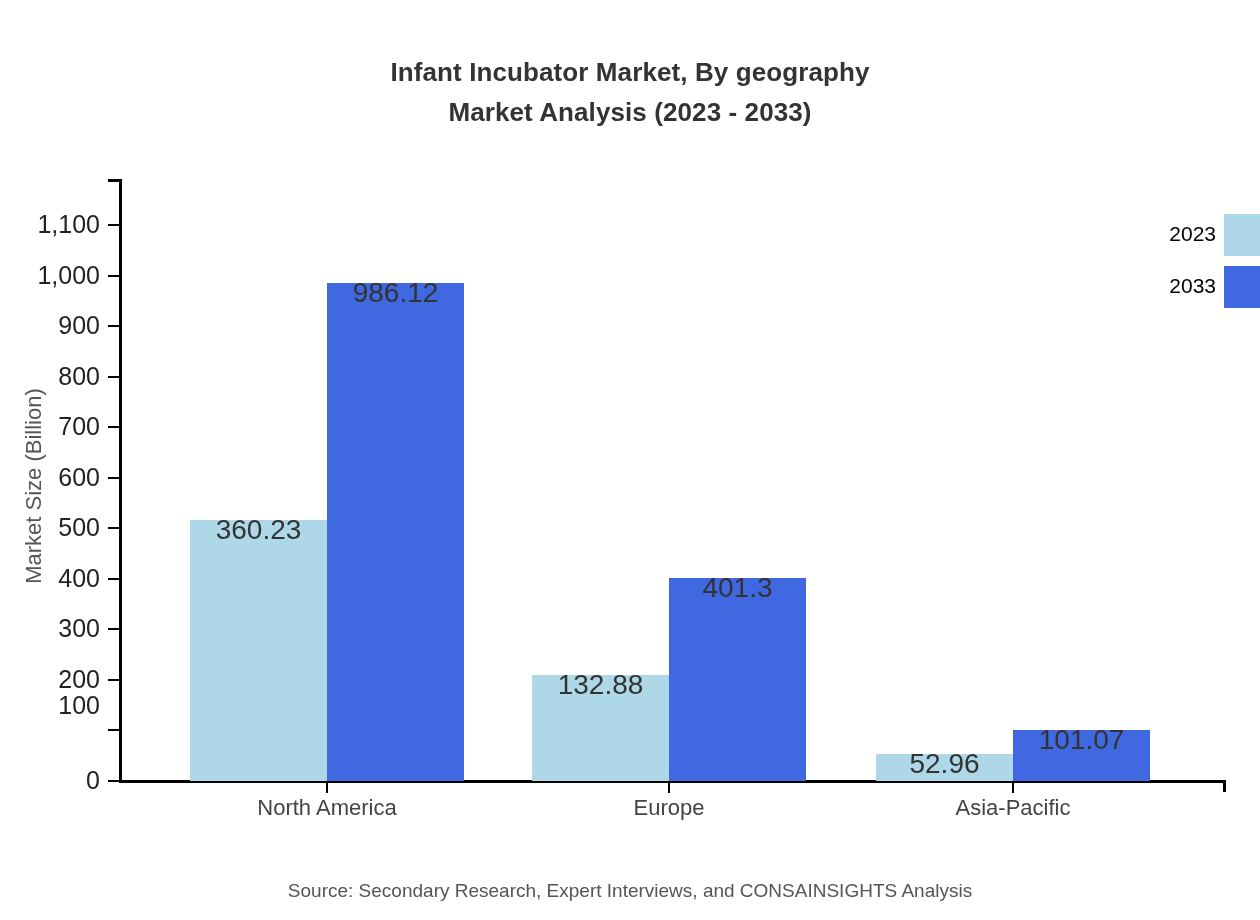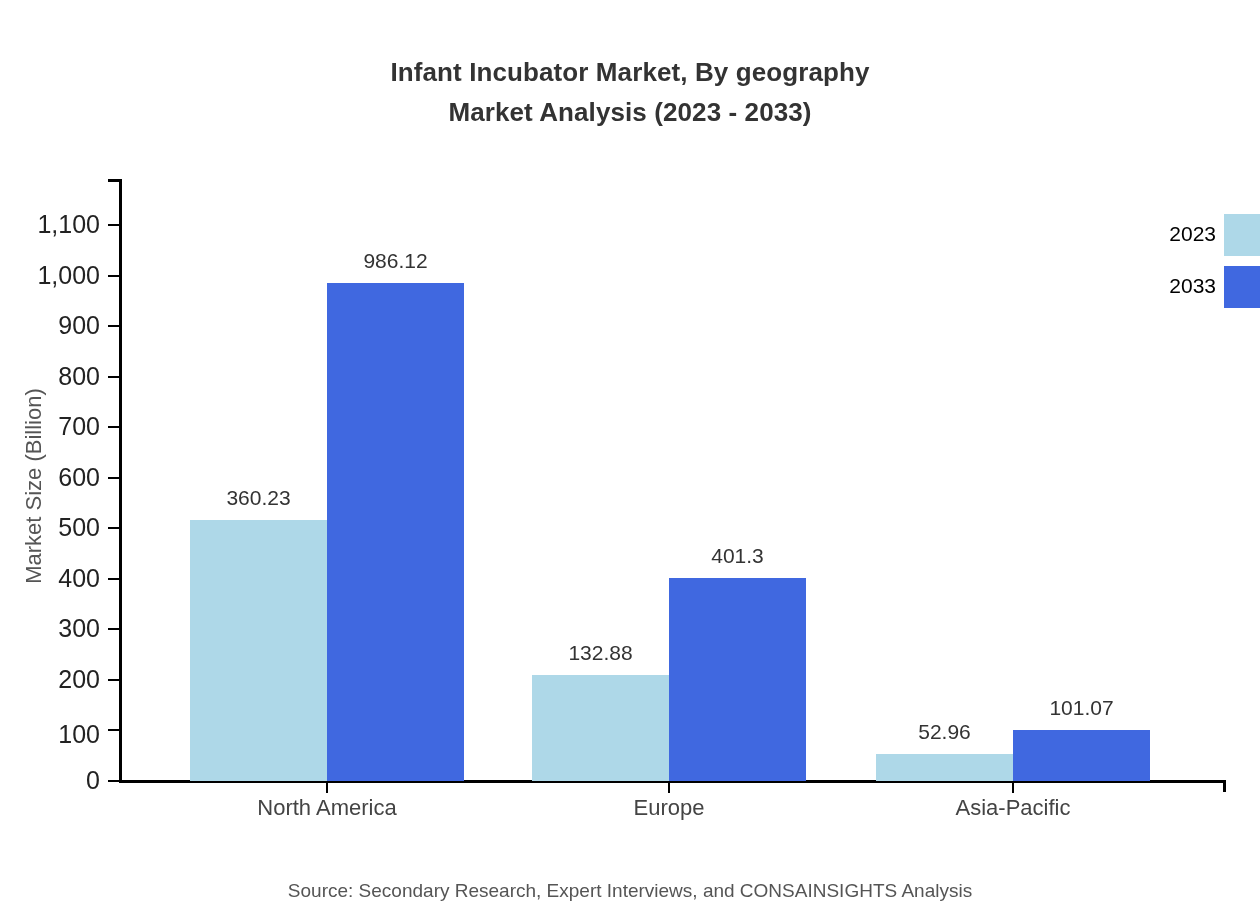--- a/index.html
+++ b/index.html
@@ -122,24 +122,25 @@
   }
 
   
   .bar {
     position: absolute;
     bottom: 139px; 
   }
   .bar-label {
     position: absolute;
     color: #333333;
-    font-size: 21px;
+    font-size: 28px;
     line-height: 21px;
     text-align: center;
     white-space: nowrap;
+    margin-top: 32px;
   }
 
   
   .legend {
     position: absolute;
     left: 1130px;
     top: 214px;
     width: 130px;
     height: 96px;
   }
@@ -193,21 +194,21 @@
   <div class="axis-y-cap"></div>
   <div class="axis-x-line"></div>
   <div class="axis-x-cap"></div>
 
   <div class="axis-y-title">Market Size (Billion)</div>
 
   <div id="y-axis-ticks">
       <div class="y-tick" style="top: 780px;"></div>
       <div class="y-tick-label" style="top: 771px;">0</div>
       <div class="y-tick" style="top: 729.455px;"></div>
-      <div class="y-tick-label" style="top: 725px; text-align: center;">100</div>
+      <div class="y-tick-label" style="top: 696px; text-align: center;">100</div>
       <div class="y-tick" style="top: 678.909px;"></div>
       <div class="y-tick-label" style="top: 669.909px;">200</div>
       <div class="y-tick" style="top: 628.364px;"></div>
       <div class="y-tick-label" style="top: 619.364px;">300</div>
       <div class="y-tick" style="top: 577.818px;"></div>
       <div class="y-tick-label" style="top: 568.818px;">400</div>
       <div class="y-tick" style="top: 527.273px;"></div>
       <div class="y-tick-label" style="top: 518.273px;">500</div>
       <div class="y-tick" style="top: 476.727px;"></div>
       <div class="y-tick-label" style="top: 467.727px;">600</div>

